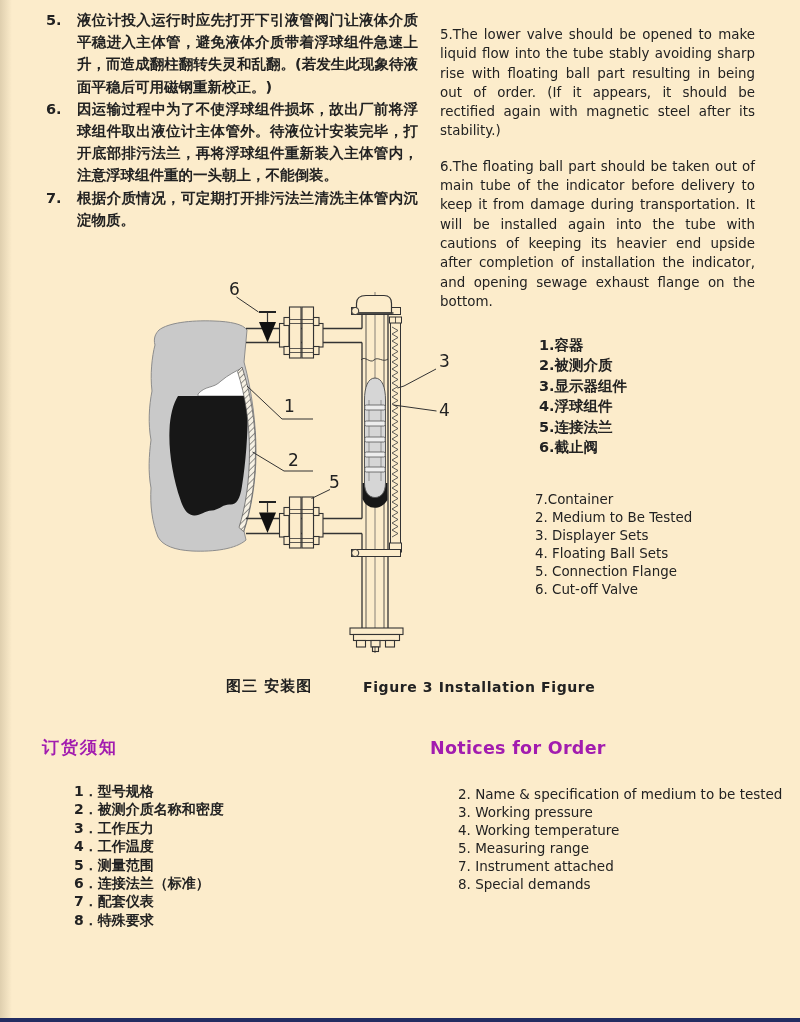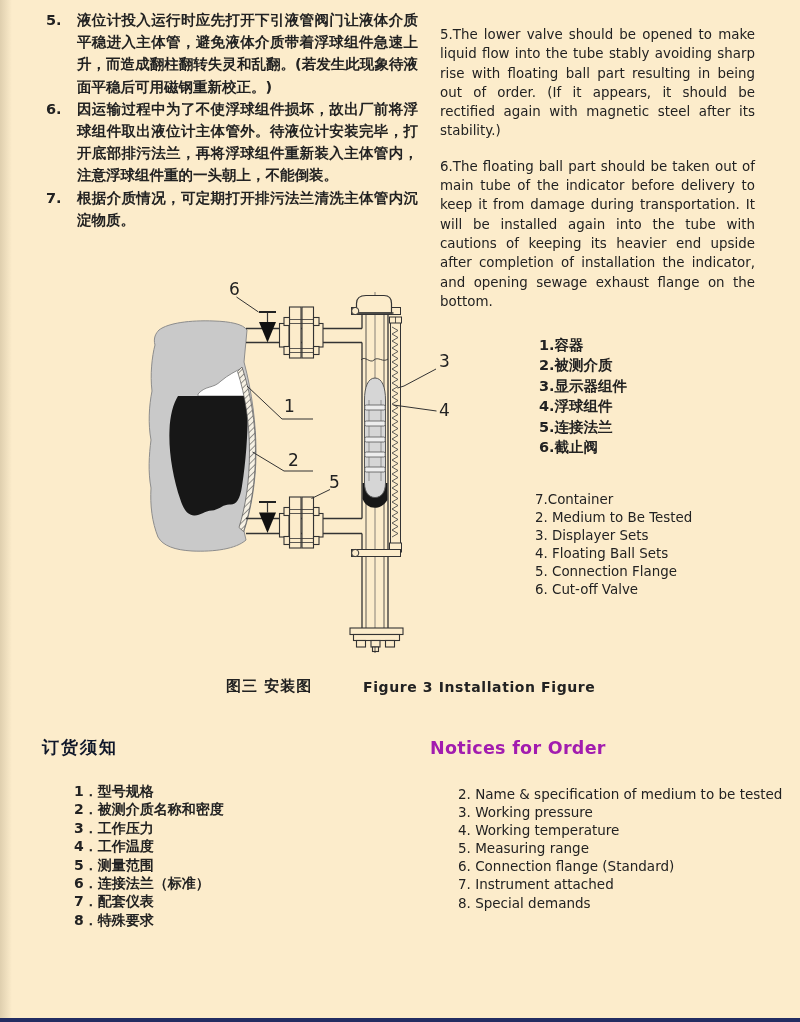--- a/index.html
+++ b/index.html
@@ -24,21 +24,21 @@
 
   
   .figure-svg{position:absolute;left:70px;top:268px;width:460px;height:400px;}
   .legend-cn{position:absolute;left:531px;top:327px;font-size:14.5px;line-height:20.4px;font-weight:600;}
   .legend-en{position:absolute;left:527px;top:483px;font-size:13.4px;line-height:18px;}
   ul.plain{list-style:none;margin:8px;padding:0;}
   .caption-cn{position:absolute;left:226px;top:677px;font-size:15px;font-weight:bold;letter-spacing:1px;}
   .caption-en{position:absolute;left:363px;top:679px;font-size:14px;font-weight:bold;letter-spacing:.6px;}
 
   
-  .order-cn-h{position:absolute;left:42px;top:736px;font-size:17px;font-weight:bold;color:#0f172a;letter-spacing:2px;}
+  .order-cn-h{position:absolute;left:42px;top:736px;font-size:17px;font-weight:bold;color:#a21caf;letter-spacing:2px;}
   .order-cn-list{position:absolute;left:66px;top:774px;font-size:14px;line-height:18.4px;font-weight:600;}
   .order-en-h{position:absolute;left:430px;top:738px;font-size:17.5px;font-weight:bold;color:#a21caf;letter-spacing:.3px;}
   .order-en-list{position:absolute;left:450px;top:777px;font-size:13.5px;line-height:18.1px;}
 
   svg text.callout{font-size:17px;fill:#222;font-family:"DejaVu Sans","Liberation Sans",sans-serif;}
 </style>
 </head>
 <body>
 
 <div class="cn-notes">
@@ -227,19 +227,18 @@
   <li>7．配套仪表</li>
   <li>8．特殊要求</li>
 </ul>
 
 <div class="order-en-h">Notices for Order</div>
 <ul class="plain order-en-list">
   <li>2. Name &amp; specification of medium to be tested</li>
   <li>3. Working pressure</li>
   <li>4. Working temperature</li>
   <li>5. Measuring range</li>
-  <li>6. Connection flange (Standard)</li>
   <li>7. Instrument attached</li>
   <li>8. Special demands</li>
 </ul>
 
 <div class="vignette-left"></div>
 <div class="footer-bar"></div>
 
 </body></html>

